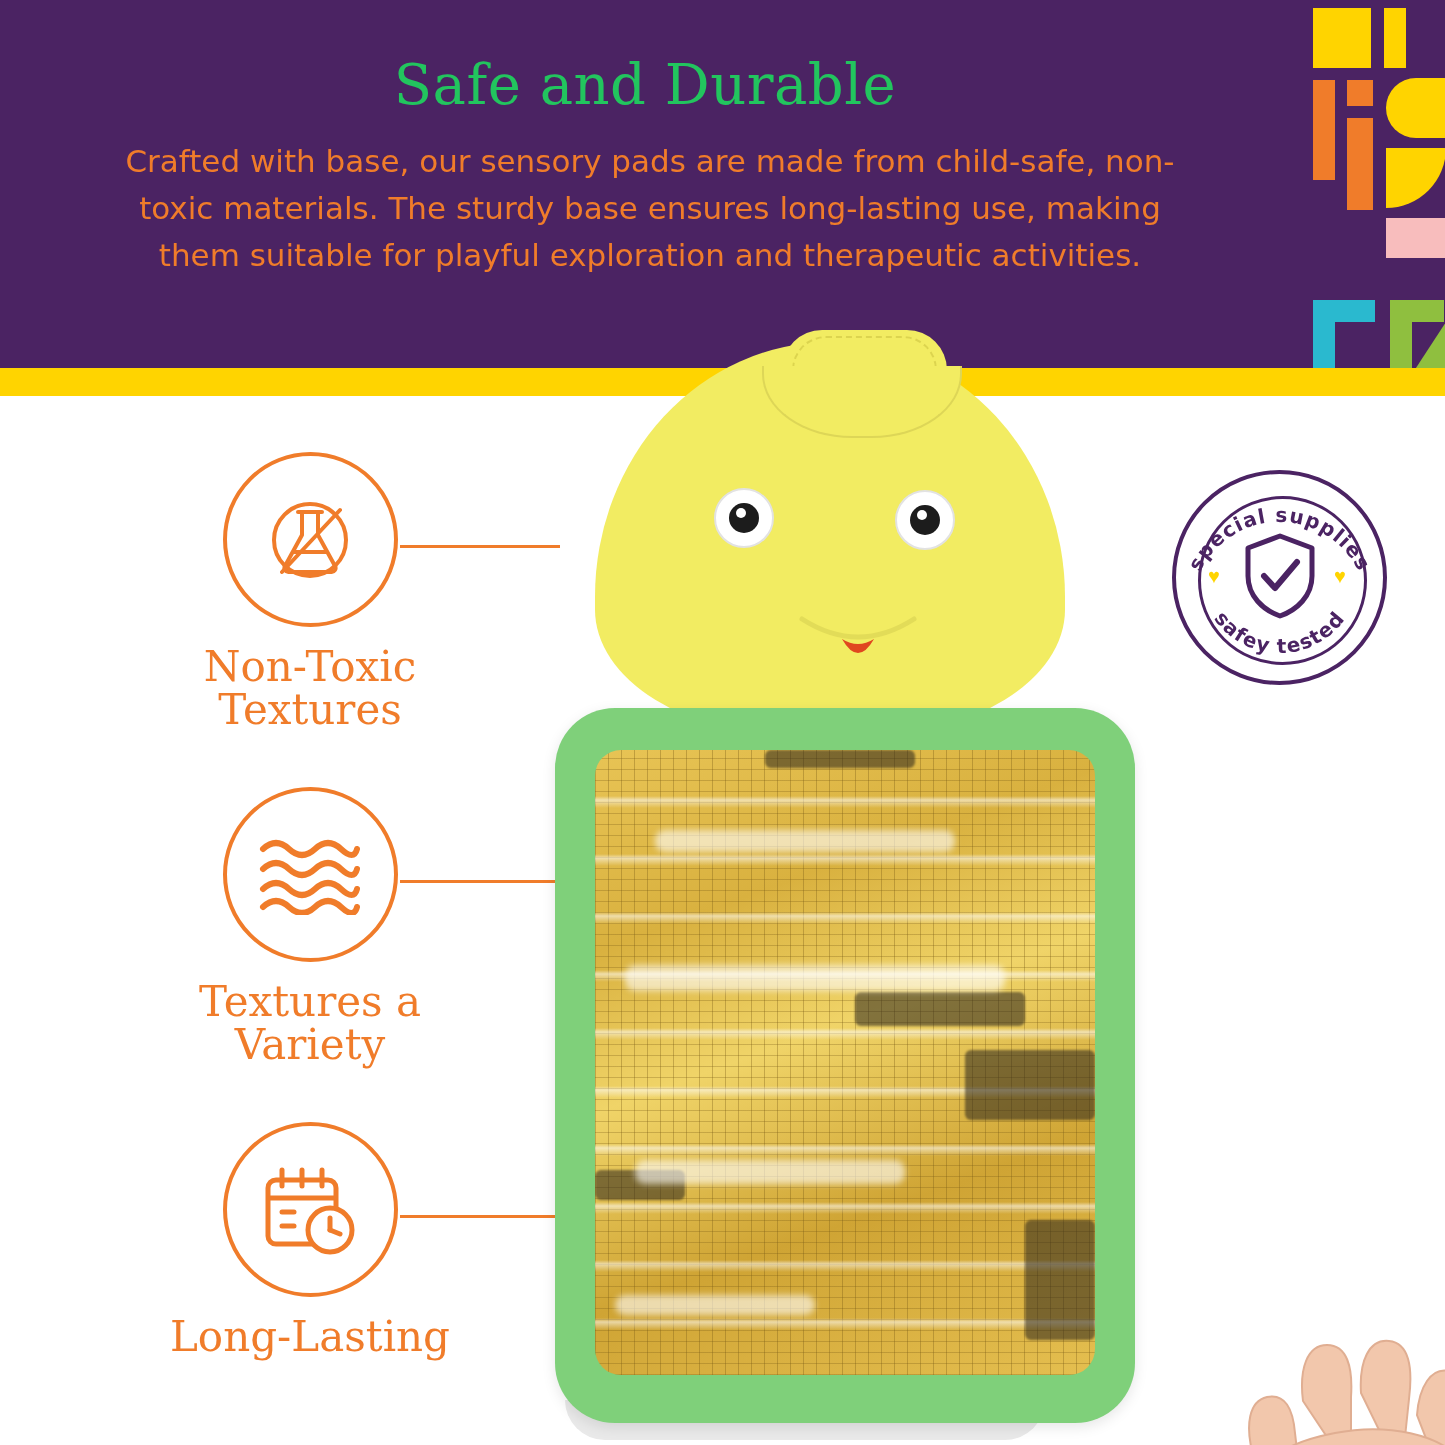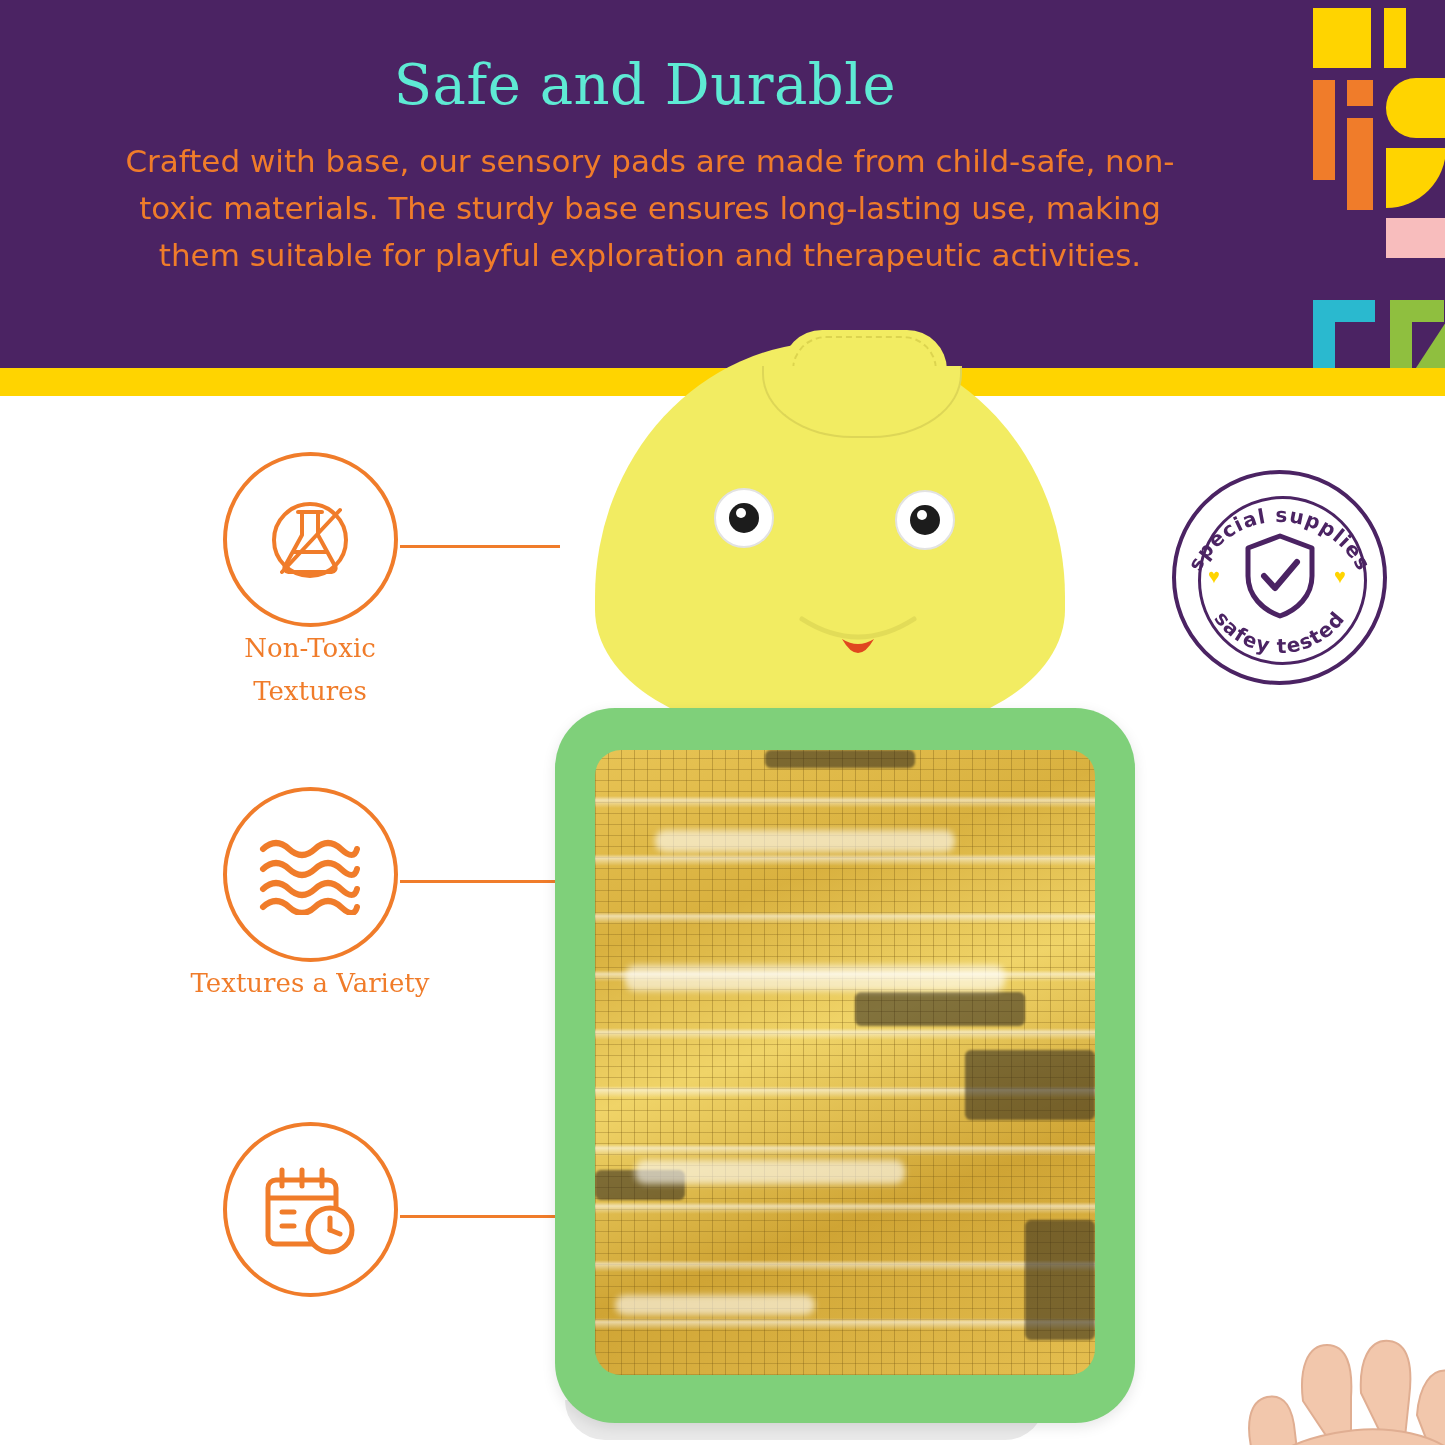--- a/index.html
+++ b/index.html
@@ -30,21 +30,21 @@
     height: 368px;
     background: #4b2363;
     overflow: hidden;
   }
   .header-title {
     position: absolute;
     left: 0;
     top: 52px;
     width: 1290px;
     text-align: center;
-    color: #5eead4;
+    color: #22c55e;
     font-family: "DejaVu Serif", serif;
     font-size: 56px;
     font-weight: normal;
     letter-spacing: 0.5px;
   }
   .header-sub {
     position: absolute;
     left: 95px;
     top: 138px;
     width: 1110px;
@@ -90,22 +90,23 @@
     position: relative;
     width: 175px;
     height: 175px;
     margin: 0 auto;
     border: 4px solid #f07c2a;
     border-radius: 50%;
     box-sizing: border-box;
   }
   .feature-circle svg { position: absolute; left: 50%; top: 50%; transform: translate(-50%,-50%); }
   .feature-label {
+    margin-top: 18px;
     color: #f07c2a;
-    font-size: 26px;
+    font-size: 42px;
     line-height: 43px;
     font-family: "DejaVu Serif", serif;
   }
   .f1 { left: 150px; top: 452px; }
   .f2 { left: 150px; top: 787px; }
   .f3 { left: 150px; top: 1122px; }
 
   .connector {
     position: absolute;
     height: 3px;
@@ -387,20 +388,21 @@
         <line x1="44" y1="10" x2="44" y2="26" stroke="#f07c2a" stroke-width="5" stroke-linecap="round"></line>
         <line x1="64" y1="10" x2="64" y2="26" stroke="#f07c2a" stroke-width="5" stroke-linecap="round"></line>
         <line x1="24" y1="52" x2="36" y2="52" stroke="#f07c2a" stroke-width="5" stroke-linecap="round"></line>
         <line x1="24" y1="66" x2="36" y2="66" stroke="#f07c2a" stroke-width="5" stroke-linecap="round"></line>
         <circle cx="72" cy="70" r="22" fill="#fff" stroke="#f07c2a" stroke-width="5"></circle>
         <line x1="72" y1="70" x2="72" y2="58" stroke="#f07c2a" stroke-width="5" stroke-linecap="round"></line>
         <line x1="72" y1="70" x2="82" y2="74" stroke="#f07c2a" stroke-width="5" stroke-linecap="round"></line>
       </svg>
     </div>
     <div class="feature-label">
+      <div>Long-Lasting</div>
     </div>
   </div>
   <div class="connector c3"></div>
 
   <div class="badge">
     <div class="badge-ring"></div>
     <div class="badge-inner"></div>
     <svg class="badge-text" viewBox="0 0 215 215">
       <defs>
         <path id="arcTop" d="M 24 112 A 88 88 0 0 1 191 112" fill="none"></path>

